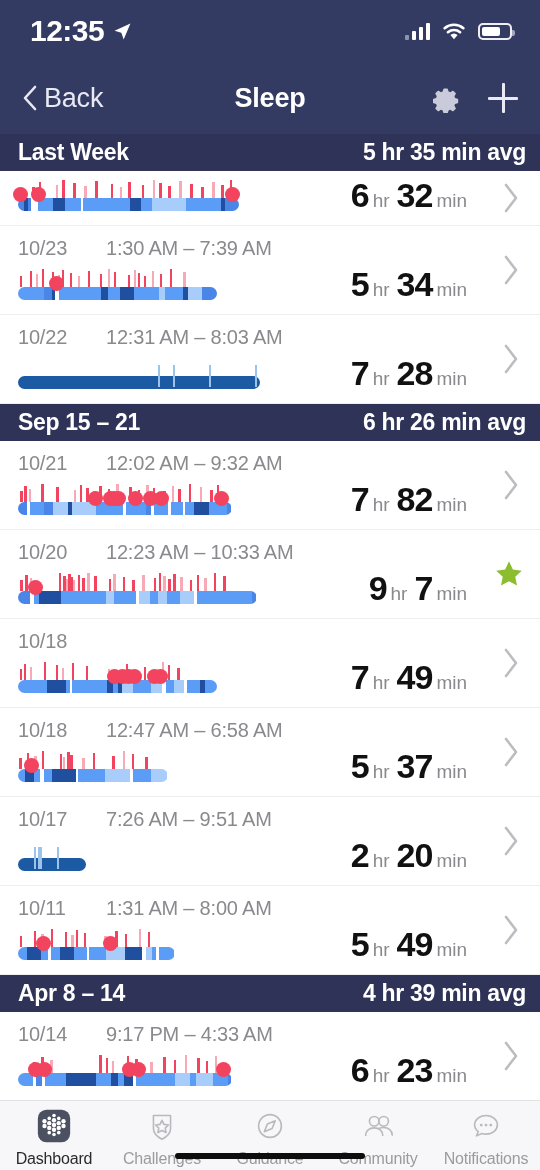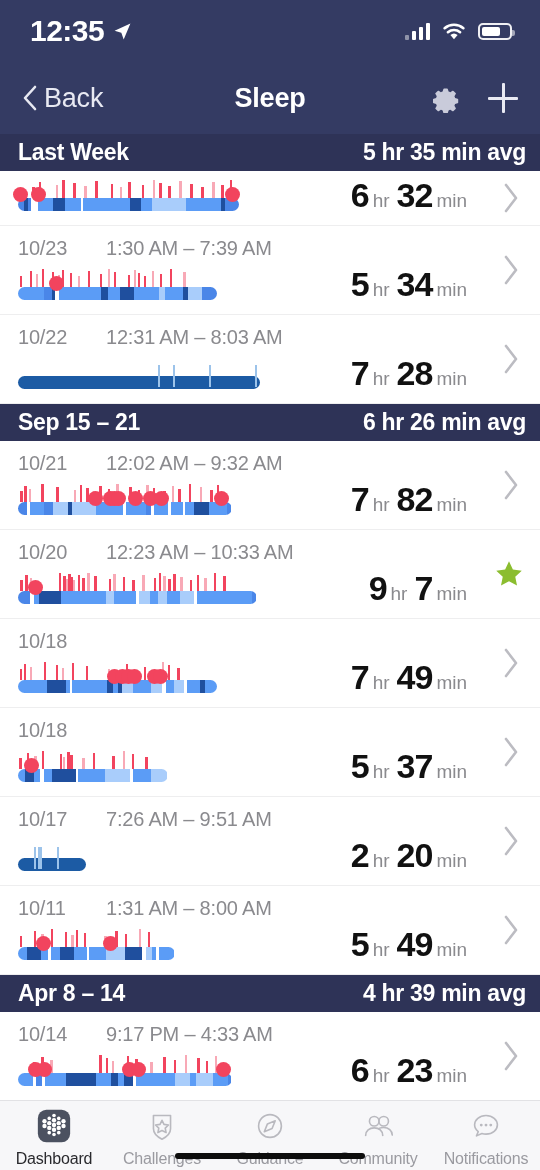--- a/index.html
+++ b/index.html
@@ -527,20 +527,21 @@
         <span class="n big">49</span>
         <span class="u">min</span>
       </div>
       <svg class="chev" viewBox="0 0 17 30">
         <path d="M3 2 L13 15 L3 28" stroke="#bcbcc2" stroke-width="2.6" fill="none" stroke-linecap="round" stroke-linejoin="round"></path>
       </svg>
     </div>
     <div class="row">
       <div class="row-meta">
         <span class="row-date">10/18</span>
+        <span class="row-time">12:47 AM – 6:58 AM</span>
       </div>
       <div class="row-body">
         <div class="bar-wrap" style="width:356px">
           <div class="bar" style="width:149.51999999999998px">
             <span class="seg" style="width:5%;background:#5b9cf6"></span>
             <span class="seg" style="width:6%;background:#1f4f9e"></span>
             <span class="seg" style="width:4%;background:#5b9cf6"></span>
             <span class="seg" style="width:2.5%;background:#ffffff"></span>
             <span class="seg" style="width:5%;background:#5b9cf6"></span>
             <span class="seg" style="width:16%;background:#1f4f9e"></span>

